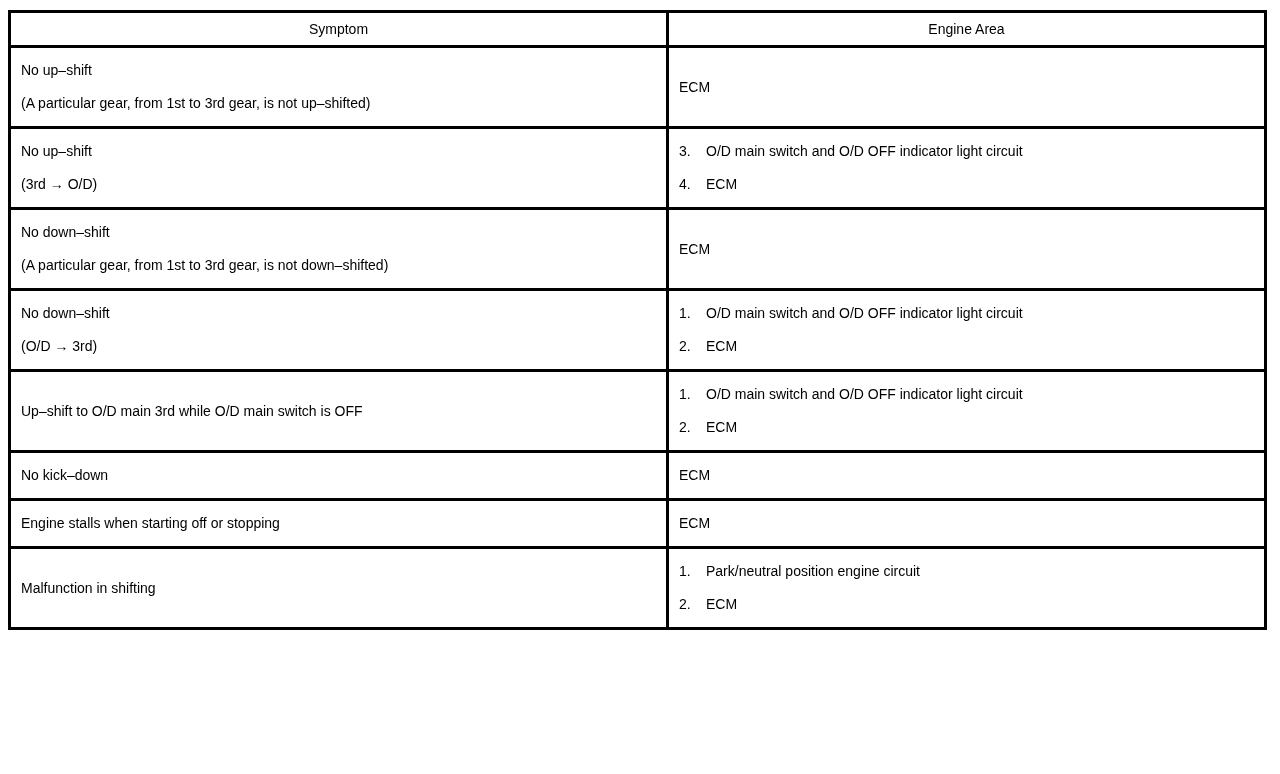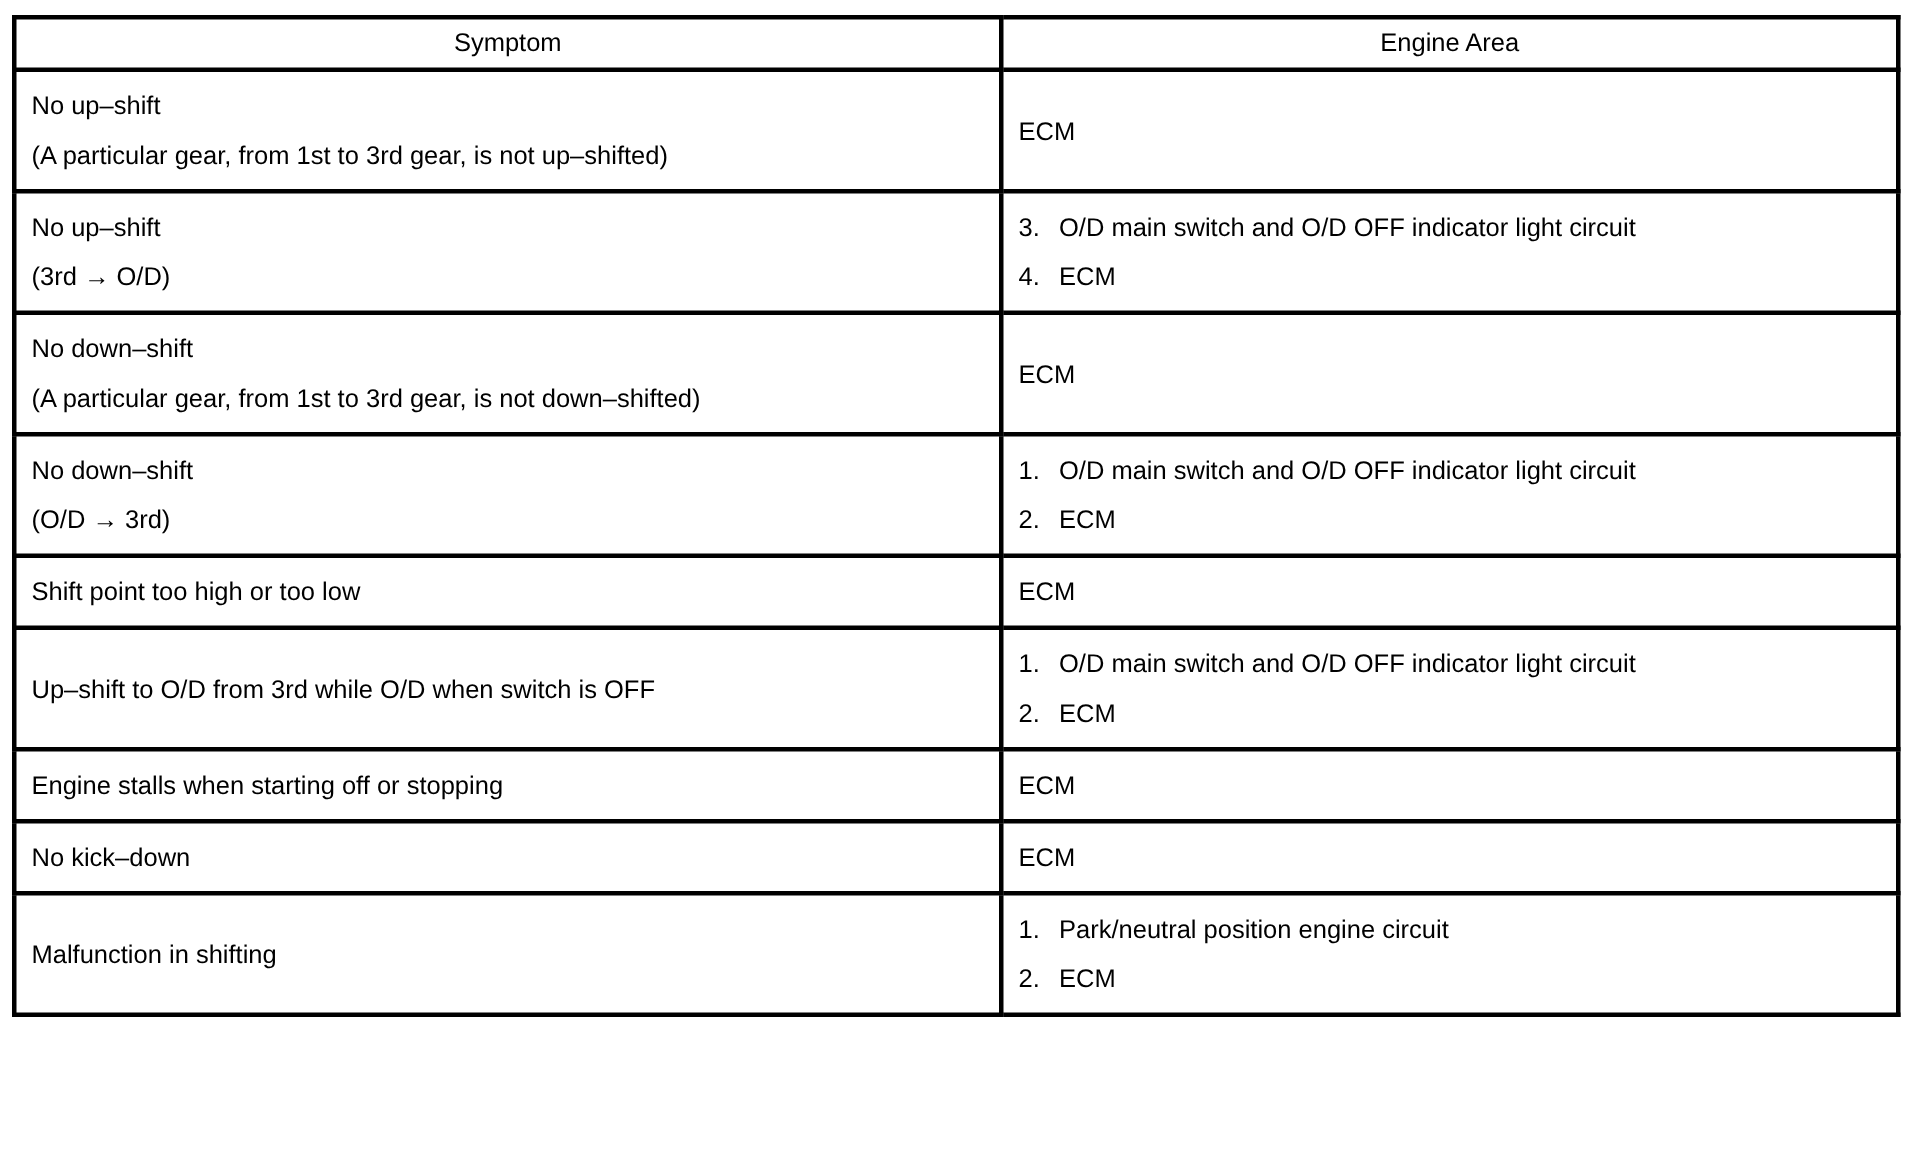--- a/index.html
+++ b/index.html
@@ -19,21 +19,21 @@
     position: absolute;
     left: 8px;
     top: 10px;
     width: 1256px;
     border-collapse: collapse;
     table-layout: fixed;
   }
   table.diag th,
   table.diag td {
     border: 3px solid #000000;
-    font-size: 17px;
+    font-size: 14px;
     color: #000000;
     background: #ffffff;
   }
   table.diag th {
     font-weight: normal;
     height: 32px;
     text-align: center;
     vertical-align: middle;
     padding: 0;
   }
@@ -99,48 +99,40 @@
       <tr class="tall">
         <td>
           <div class="line">No down–shift</div>
           <div class="line">(O/D → 3rd)</div>
         </td>
         <td>
           <div class="line"><span class="num">1.</span><span>O/D main switch and O/D OFF indicator light circuit</span></div>
           <div class="line"><span class="num">2.</span><span>ECM</span></div>
         </td>
       </tr>
-      <tr class="short">
-        <td>
-          <div class="line">Shift point too high or too low</div>
-        </td>
-        <td>
-          <div class="line"><span>ECM</span></div>
-        </td>
-      </tr>
       <tr class="tall">
         <td>
-          <div class="line">Up–shift to O/D from 3rd while O/D when switch is OFF</div>
+          <div class="line">Up–shift to O/D main 3rd while O/D main switch is OFF</div>
         </td>
         <td>
           <div class="line"><span class="num">1.</span><span>O/D main switch and O/D OFF indicator light circuit</span></div>
           <div class="line"><span class="num">2.</span><span>ECM</span></div>
         </td>
       </tr>
       <tr class="short">
         <td>
-          <div class="line">Engine stalls when starting off or stopping</div>
+          <div class="line">No kick–down</div>
         </td>
         <td>
           <div class="line"><span>ECM</span></div>
         </td>
       </tr>
       <tr class="short">
         <td>
-          <div class="line">No kick–down</div>
+          <div class="line">Engine stalls when starting off or stopping</div>
         </td>
         <td>
           <div class="line"><span>ECM</span></div>
         </td>
       </tr>
       <tr class="tall">
         <td>
           <div class="line">Malfunction in shifting</div>
         </td>
         <td>

